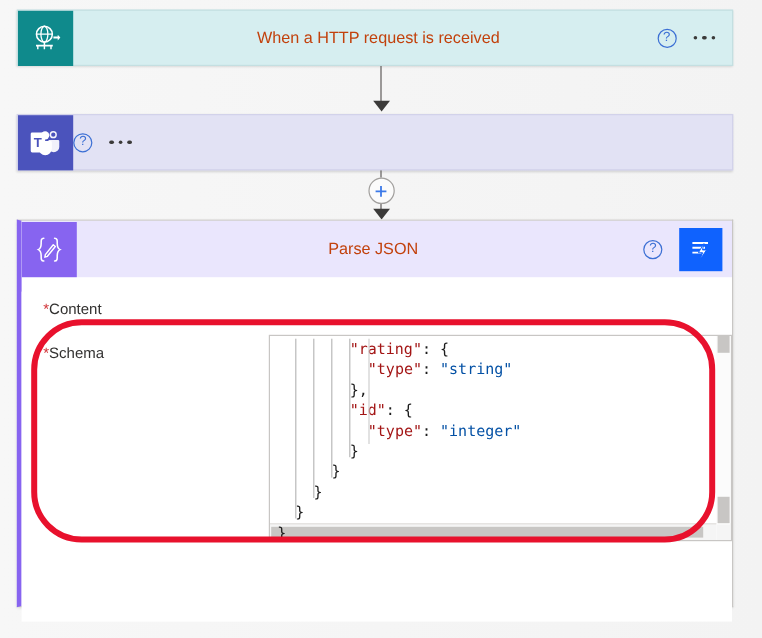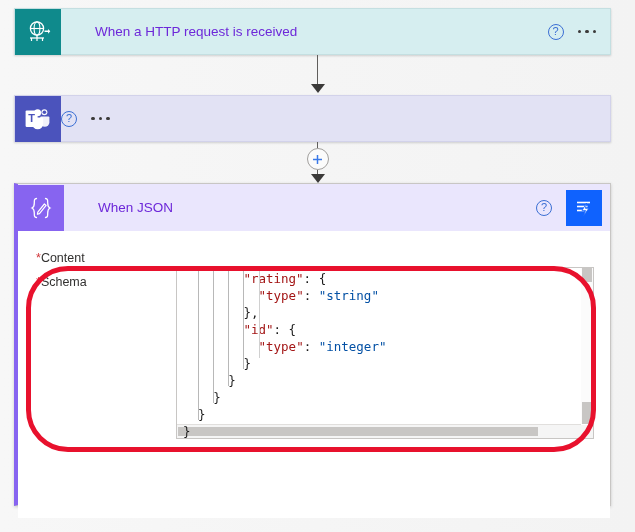--- a/index.html
+++ b/index.html
@@ -33,26 +33,27 @@
   .card-icon {
     width: 46px;
     height: 46px;
     flex: 0 0 46px;
     display: flex;
     align-items: center;
     justify-content: center;
   }
   .card-title {
     flex: 1 1 auto;
-    padding-left: 34px;
+    padding-left: 22px;
     font-size: 13.5px;
-    color: #6d28d9;
+    color: #c2410c;
     white-space: nowrap;
     overflow: hidden;
     text-overflow: ellipsis;
+    text-align: center;
   }
   .card-actions {
     display: flex;
     align-items: center;
     gap: 14px;
     padding-right: 14px;
   }
   .help-icon {
     width: 16px;
     height: 16px;
@@ -226,21 +227,21 @@
     color: #201f1e;
   }
   .token .tok-close {
     padding-right: 7px;
     color: #4a4a4a;
     font-size: 13px;
     cursor: pointer;
   }
 
   
-  #row-schema { margin-top: 2px; }
+  #row-schema { margin-top: 14px; gap: 48px; }
   #schema-editor {
     position: relative;
     width: 418px;
     height: 172px;
     border: 1px solid #c8c6c4;
     background: #ffffff;
     box-sizing: border-box;
     overflow: hidden;
     font-family: "DejaVu Sans Mono", monospace;
     font-size: 12.5px;
@@ -407,21 +408,21 @@
   <div id="card-parsejson">
 
     <div id="pj-header">
       <div class="card-icon">
         <svg width="30" height="26" viewBox="0 0 30 26">
           <path d="M10.5 3.5 c-2.4 0 -2.2 2.1 -2.2 4.4 c0 2.3 -0.6 4.3 -2.3 5.1 c1.7 0.8 2.3 2.8 2.3 5.1 c0 2.3 -0.2 4.4 2.2 4.4" fill="none" stroke="#ffffff" stroke-width="1.3" stroke-linecap="round"></path>
           <path d="M19.5 3.5 c2.4 0 2.2 2.1 2.2 4.4 c0 2.3 0.6 4.3 2.3 5.1 c-1.7 0.8 -2.3 2.8 -2.3 5.1 c0 2.3 0.2 4.4 -2.2 4.4" fill="none" stroke="#ffffff" stroke-width="1.3" stroke-linecap="round"></path>
           <path d="M11.8 17.2 l6.6 -8.2 l1.7 1.4 l-6.6 8.2 l-2.1 0.7 z" fill="none" stroke="#ffffff" stroke-width="1.2" stroke-linejoin="round"></path>
         </svg>
       </div>
-      <div class="card-title">When JSON</div>
+      <div class="card-title">Parse JSON</div>
       <div class="card-actions" style="padding-right:58px;">
         <div class="help-icon">?</div>
       </div>
       <div class="flow-check-btn">
         <svg width="22" height="22" viewBox="0 0 22 22">
           <line x1="4" y1="5.5" x2="17" y2="5.5" stroke="#ffffff" stroke-width="1.6"></line>
           <line x1="4" y1="9.5" x2="14.5" y2="9.5" stroke="#ffffff" stroke-width="1.6"></line>
           <line x1="4" y1="13.5" x2="11.5" y2="13.5" stroke="#ffffff" stroke-width="1.6"></line>
           <path d="M13.6 6 l-4.6 7.6 l3.5 0 l-2.1 5.6 l5.4 -7.9 l-3.4 0 z" fill="#ffffff" stroke="#0f62fe" stroke-width="0.8"></path>
         </svg>

